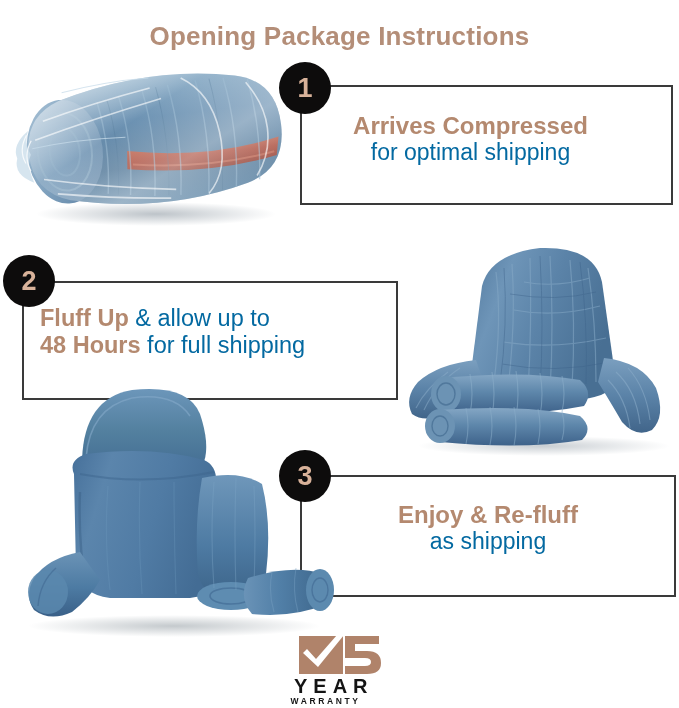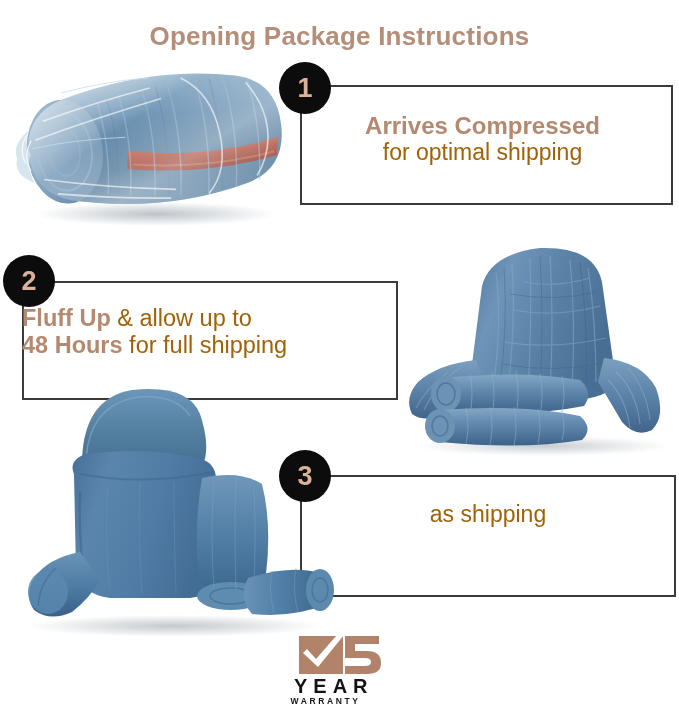--- a/index.html
+++ b/index.html
@@ -37,31 +37,31 @@
   #box1{left:300px;top:85px;width:373px;height:120px;}
   #box2{left:22px; top:281px;width:376px;height:119px;}
   #box3{left:300px;top:475px;width:376px;height:122px;}
 
   .step-text{
     position:absolute;
     text-align:center;
     line-height:1.13;
     white-space:nowrap;
   }
-  #text1{left:296px;top:112px;width:373px;}
-  #text2{left:22px; top:305px;width:417px;text-align:left;box-sizing:border-box;}
+  #text1{left:284px;top:112px;width:373px;}
+  #text2{left:22px; top:305px;width:417px;text-align:left;padding-left:18px;box-sizing:border-box;}
   #text3{left:300px;top:501px;width:376px;}
 
   .ln{display:block;}
   .accent{
     color:#b4896f;
     font-weight:bold;
   }
   .plain{
-    color:#a16207;
+    color:#0369a1;
     font-weight:400;
   }
   .l1{font-size:24px;}
   .l2{font-size:23px;}
   #text2 .l1,#text2 .l2{font-size:23.5px;}
 
   
   .badge{
     position:absolute;
     width:52px;height:52px;
@@ -364,20 +364,21 @@
       <g stroke="#7ba3c4" stroke-width="1.1" fill="none" opacity=".4">
         <path d="M248 190 Q244 210 250 230"></path>
         <path d="M272 186 Q268 208 274 230"></path>
       </g>
     </svg>
   </div>
 
   <div class="step-box" id="box3"></div>
   <div class="badge" id="badge3">3</div>
   <div class="step-text" id="text3">
+    <span class="ln l1 accent">Enjoy &amp; Re-fluff</span>
     <span class="ln l2 plain">as shipping</span>
   </div>
 
   <div class="warranty">
     <div class="mark">
       <svg viewBox="0 0 88 42" width="88" height="42" aria-hidden="true">
 
         <rect x="2" y="2" width="44" height="38" fill="#b0836a"></rect>
 
         <path d="M48 2 h34 v8 h-24 v7 h12 q14 0 14 12 q0 11 -14 11 h-22 v-8 h20 q6 0 6 -4 q0 -4 -6 -4 h-20 z" fill="#b0836a"></path>

